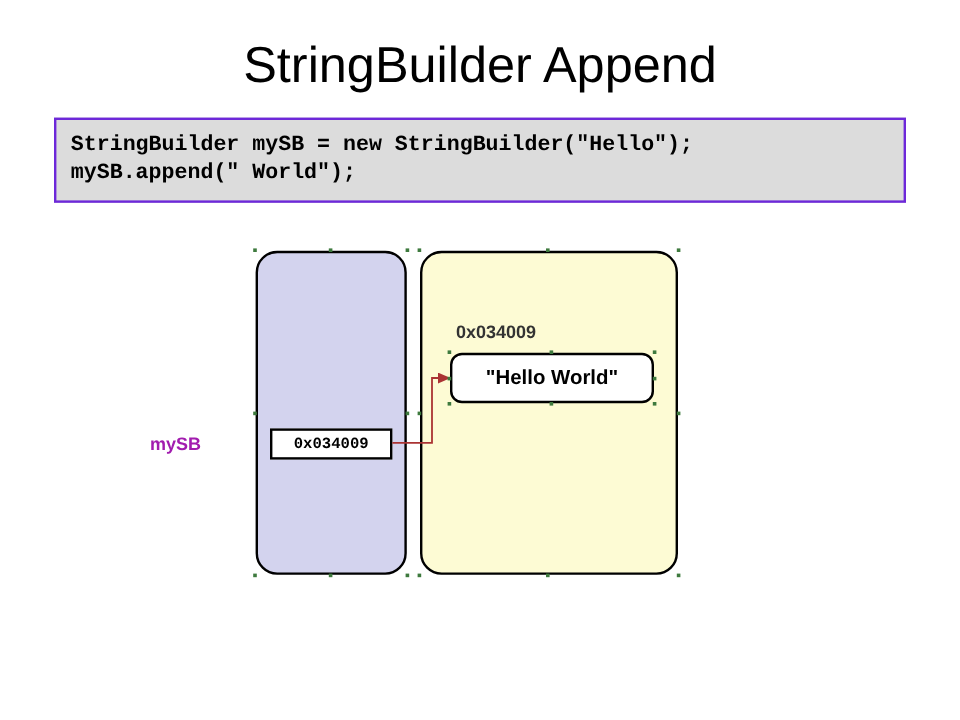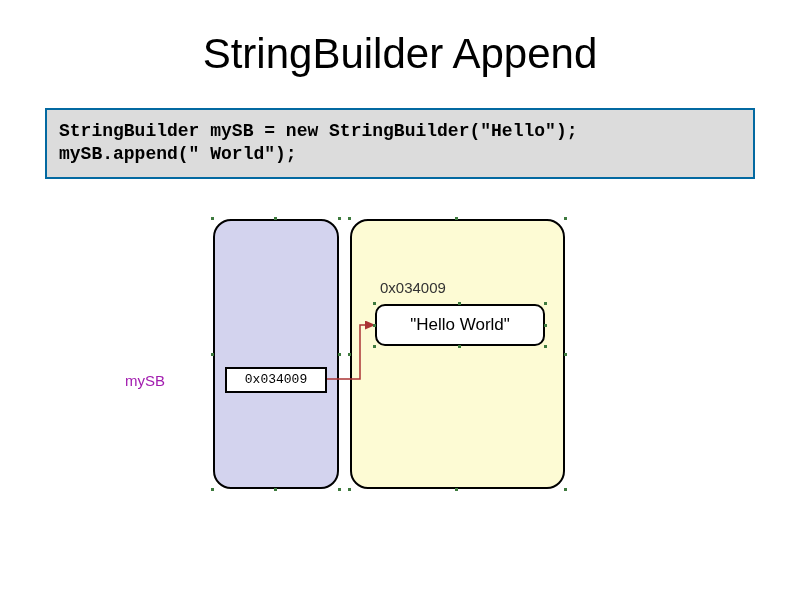--- a/index.html
+++ b/index.html
@@ -8,37 +8,38 @@
       height: 600px;
       background: white;
       font-family: Arial, Helvetica, sans-serif;
       position: relative;
     }
     .title {
       text-align: center;
       font-size: 42px;
       font-weight: normal;
       padding-top: 30px;
-      padding-bottom: 30px;
+      padding-bottom: 20px;
     }
     .code-box {
       margin: 0 45px;
       background: #dcdcdc;
-      border: 2px solid #0369a1;
+      border: 2px solid #6d28d9;
       padding: 10px 12px;
       font-family: "Courier New", monospace;
       font-size: 18px;
       font-weight: bold;
       line-height: 1.3;
       white-space: pre;
     }
     .diagram {
       position: relative;
       width: 800px;
       height: 380px;
+      font-weight: bold;
     }
     .stack-box {
       position: absolute;
       left: 213px;
       top: 40px;
       width: 126px;
       height: 270px;
       background: #d3d3ee;
       border: 2px solid black;
       border-radius: 18px;

